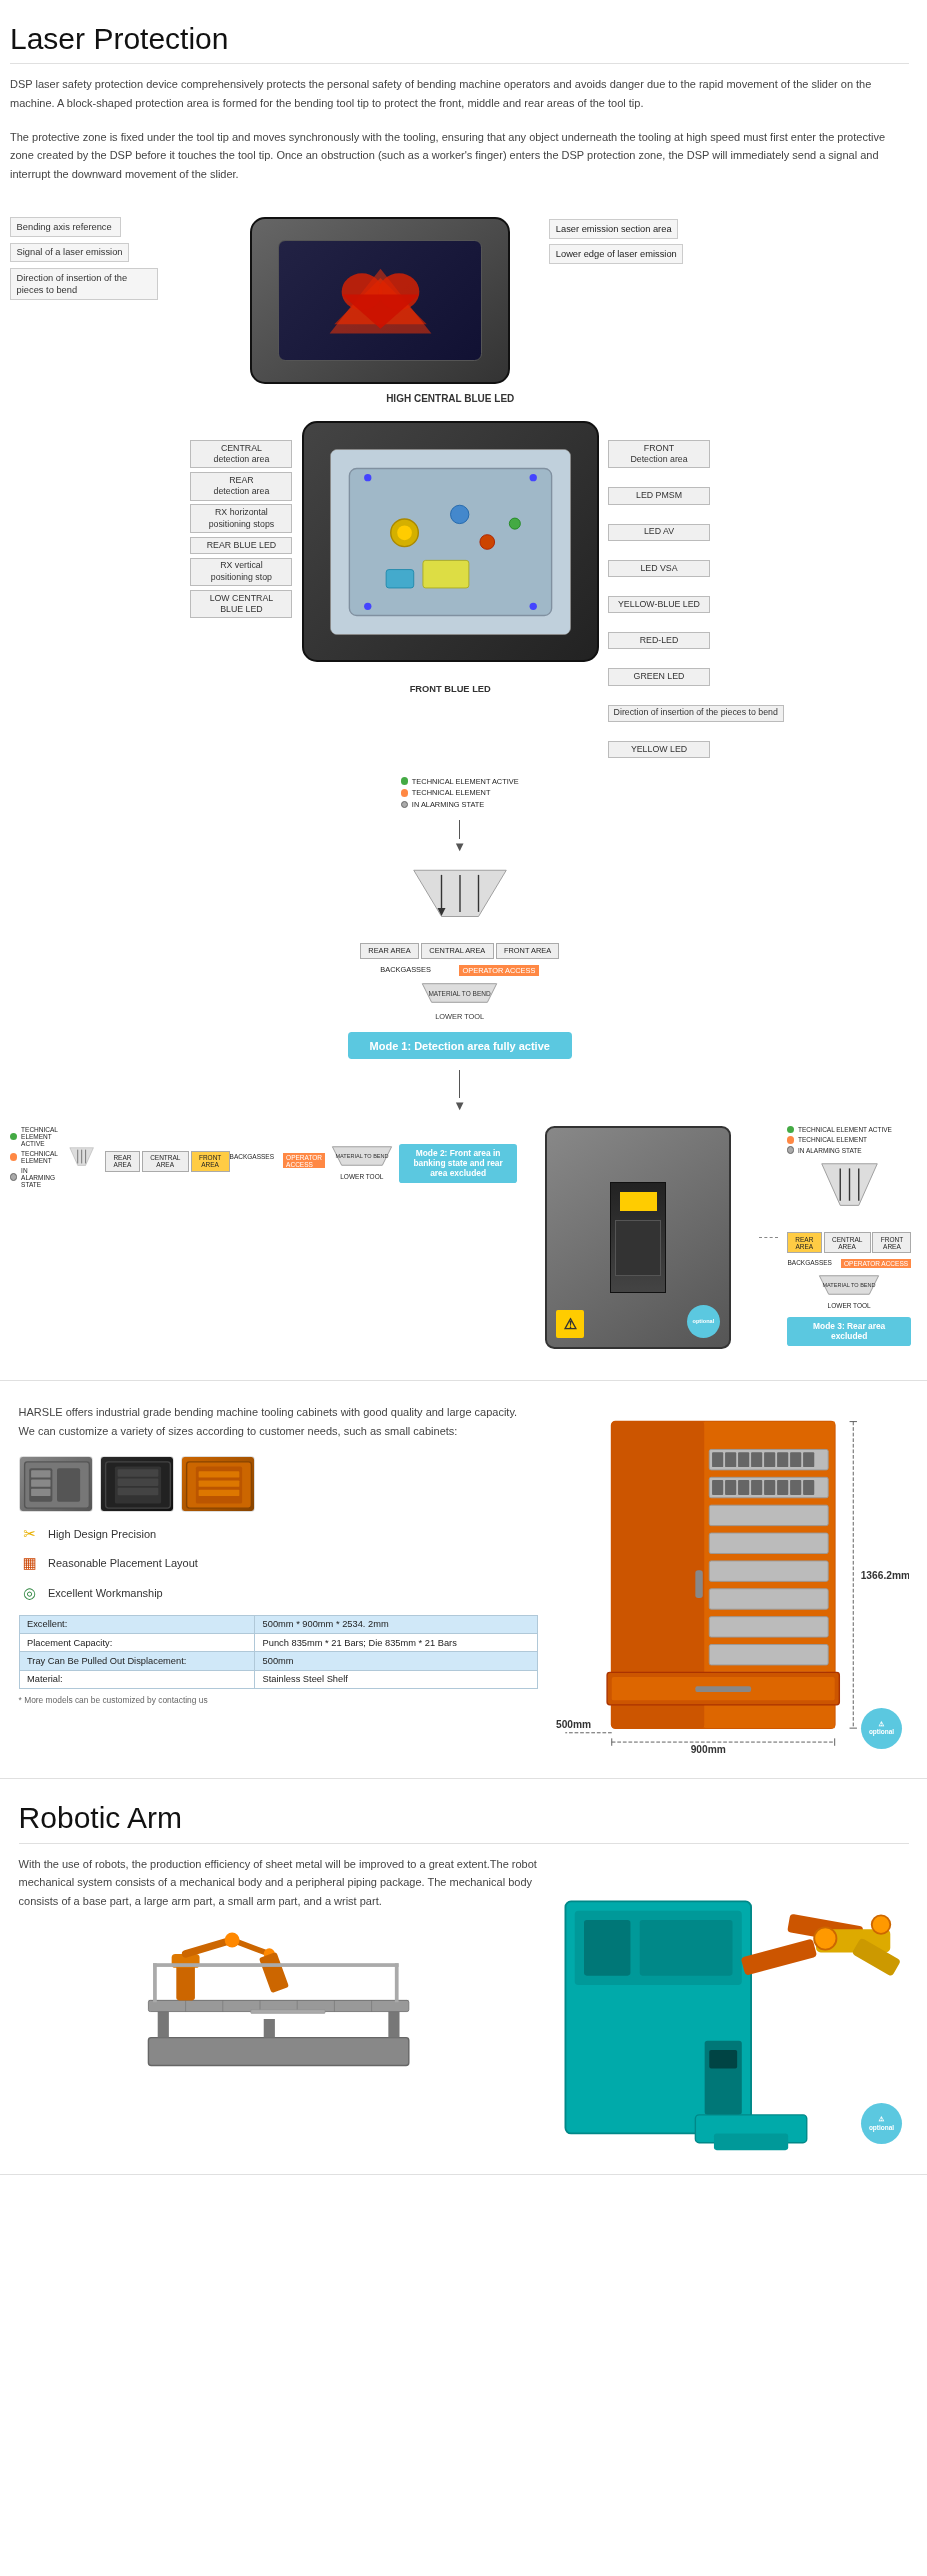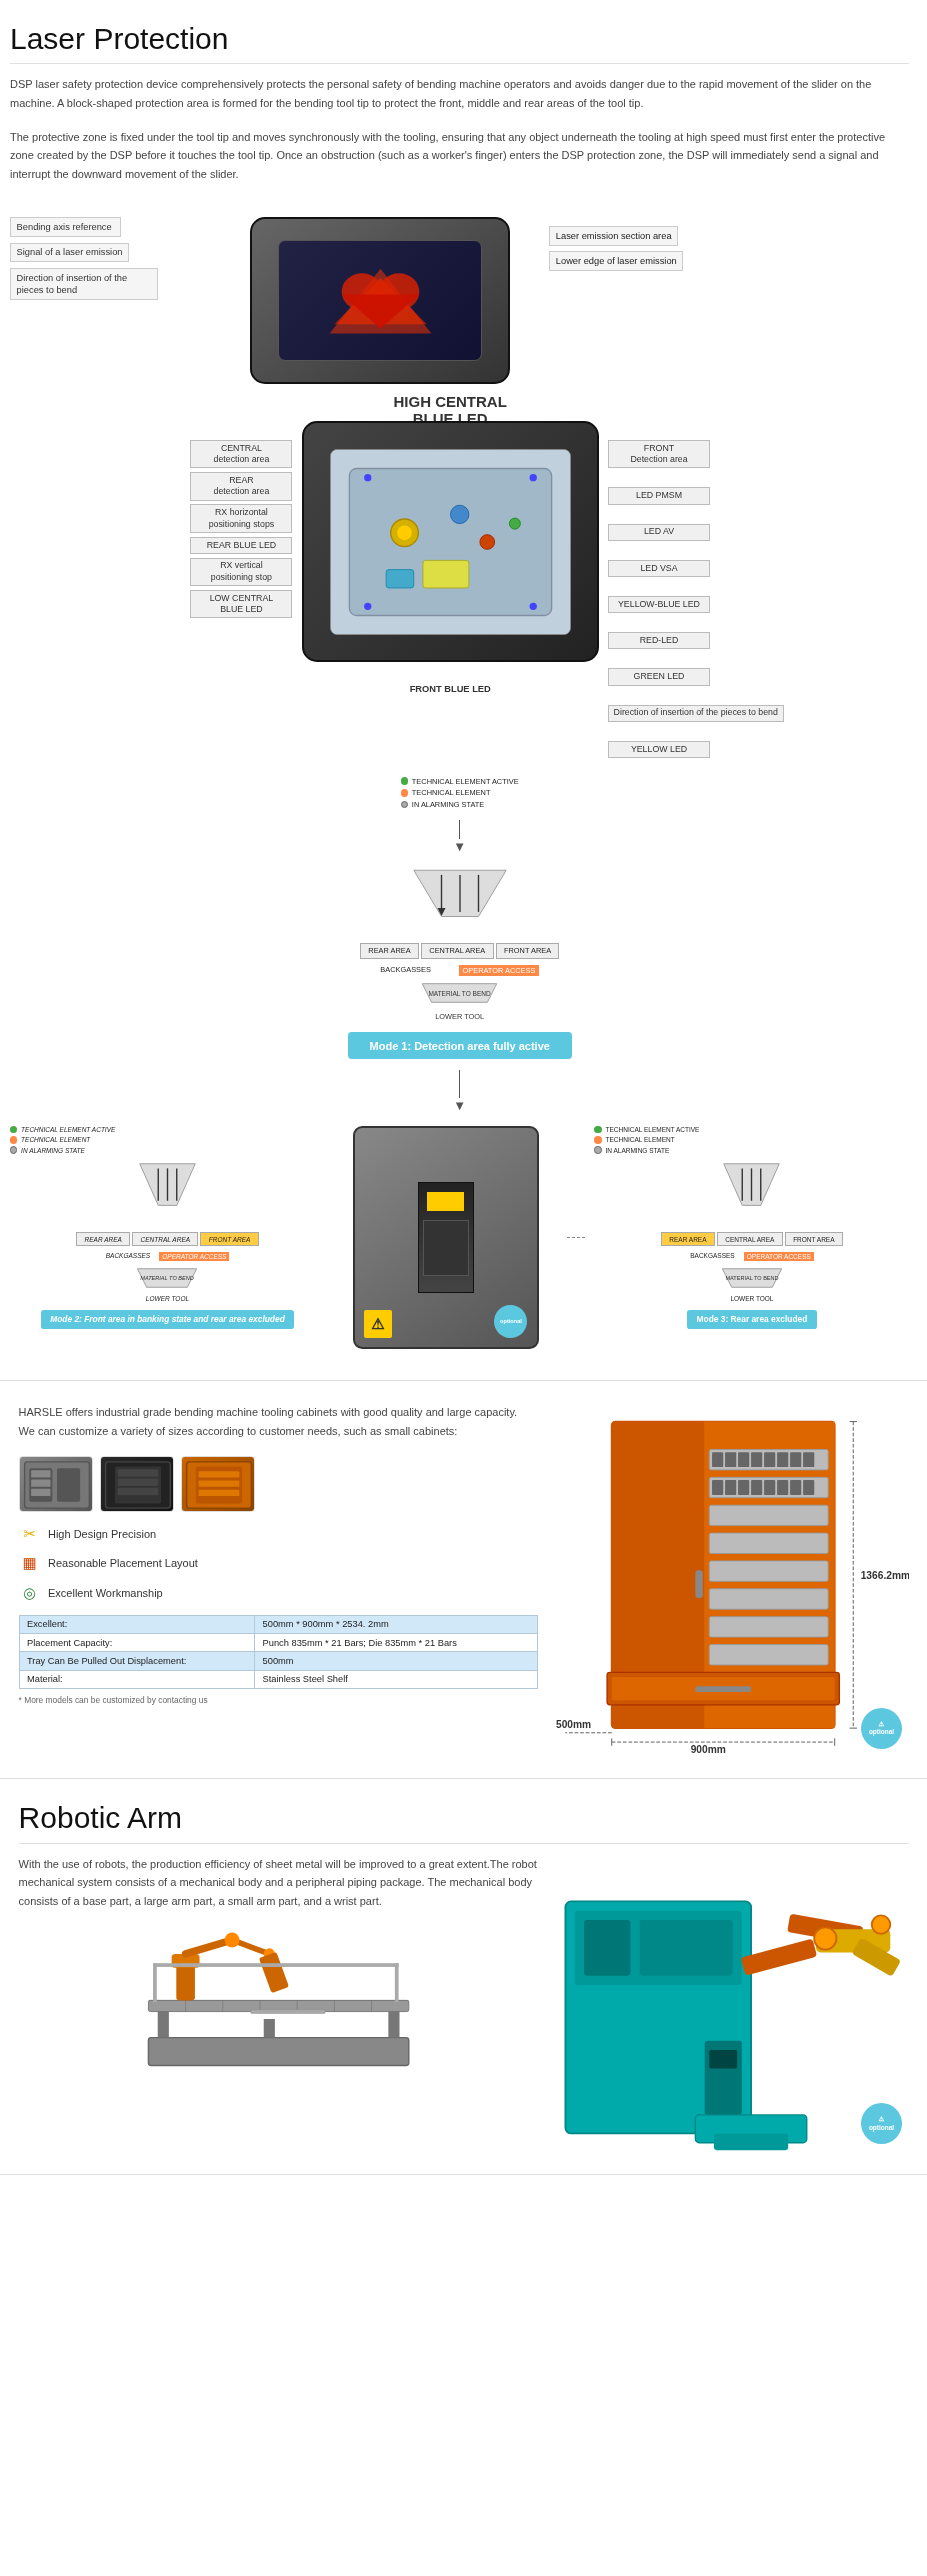--- a/index.html
+++ b/index.html
@@ -142,21 +142,21 @@
       text-align: center;
       line-height: 1.3;
       min-width: 102px;
     }
 
     .led-label-top {
       position: absolute;
       top: -28px;
       left: 50%;
       transform: translateX(-50%);
-      font-size: 15px;
+      font-size: 10px;
       font-weight: bold;
       color: #333;
       text-align: center;
     }
 
     .led-label-bottom {
       position: absolute;
       bottom: -32px;
       left: 50%;
       transform: translateX(-50%);
@@ -359,21 +359,21 @@
               <polygon points="60,20 10,70 110,70" fill="#cc2200" opacity="0.7"></polygon>
               <polygon points="60,10 5,80 115,80" fill="#ff3300" opacity="0.5"></polygon>
               <ellipse cx="40" cy="35" rx="22" ry="20" fill="#dd2200" opacity="0.8"></ellipse>
               <ellipse cx="80" cy="35" rx="22" ry="20" fill="#dd2200" opacity="0.8"></ellipse>
               <polygon points="60,75 18,38 102,38" fill="#cc1100" opacity="0.9"></polygon>
             </svg>
           </div>
         </div>
       </div>
 
-      <div style="width:148px; position:relative; top:27px; left:0;">
+      <div style="width:148px; position:relative; top:20px; left:0;">
         <div class="label-box">Laser emission section area</div>
         <div class="label-box">Lower edge of laser emission</div>
       </div>
     </div>
   </div>
 
   <div class="led-diagram">
 
     <div class="led-labels-left">
       <div class="led-label">CENTRAL<br>detection area</div>
@@ -490,21 +490,21 @@
     <div style="background:#5bc8e0; color:#fff; padding:7.4px 22px; font-size:11px; font-weight:bold; border-radius:3.7px; margin:7.4px 0;">Mode 1: Detection area fully active</div>
 
     <div class="vert-arrow">
       <div class="vert-line" style="height:28px;"></div>
       <span>▼</span>
     </div>
   </div>
 
   <div style="display:flex; align-items:flex-start; gap:9.3px; margin: 9.3px 0;">
 
-    <div style="flex:1; display:flex; flex-direction:column; align-items:center;font-style:italic;">
+    <div style="flex:1; display:flex; flex-direction:row; align-items:center;">
 
       <div style="display:flex; flex-direction:column; gap:2.8px; align-self:flex-start; margin-bottom:5.6px;">
         <div class="indicator-item">
           <div class="indicator-dot dot-green"></div>
           <span style="font-size:6.5px;">TECHNICAL ELEMENT ACTIVE</span>
         </div>
         <div class="indicator-item">
           <div class="indicator-dot dot-orange"></div>
           <span style="font-size:6.5px;">TECHNICAL ELEMENT</span>
         </div>

